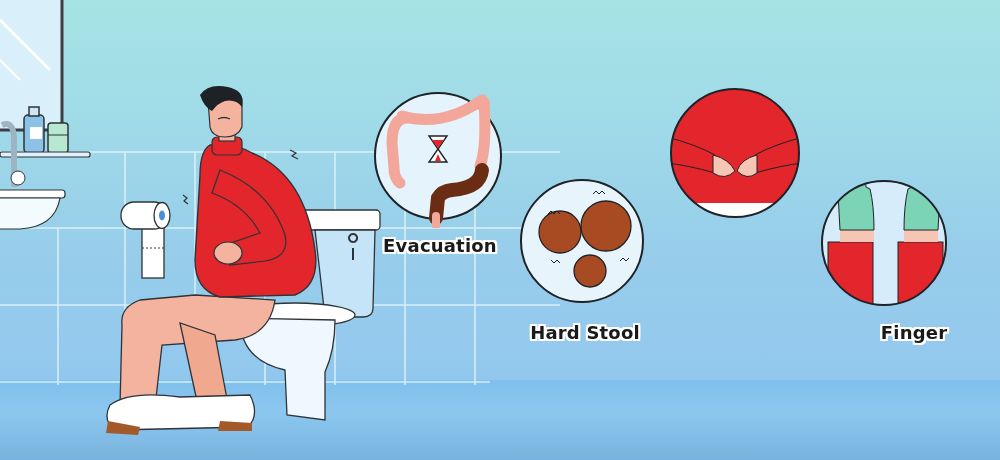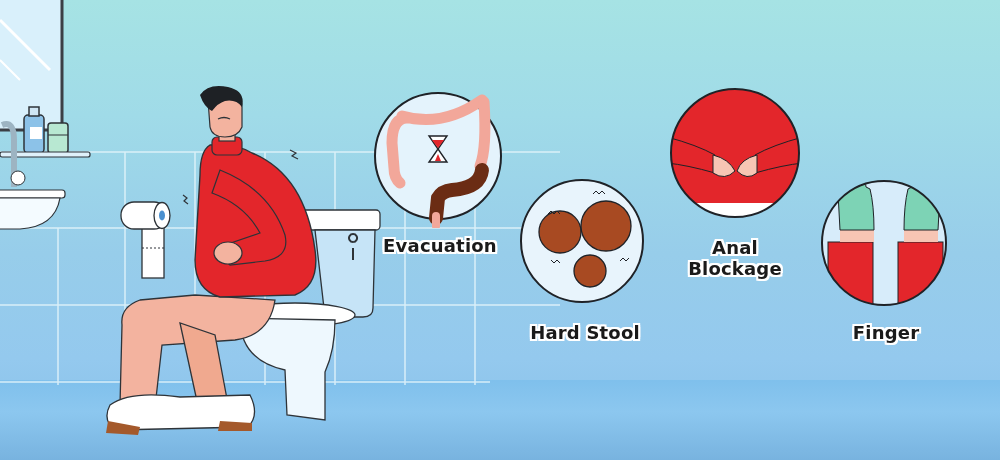--- a/index.html
+++ b/index.html
@@ -142,38 +142,34 @@
     <g clip-path="url(#c3)">
       <rect x="0" y="0" width="136" height="124" fill="#e3262b"></rect>
       <rect x="0" y="118" width="136" height="20" fill="#fff"></rect>
       <path d="M0 52 Q30 60 48 70 L48 88 Q20 80 0 78 Z" fill="#e3262b" stroke="#1f2227"></path>
       <path d="M136 52 Q106 60 88 70 L88 88 Q116 80 136 78 Z" fill="#e3262b" stroke="#1f2227"></path>
       <path d="M46 70 Q62 74 68 86 Q58 96 46 88 Z" fill="#f7c5b4" stroke="#1f2227"></path>
       <path d="M90 70 Q74 74 70 86 Q80 96 90 88 Z" fill="#f7c5b4" stroke="#1f2227"></path>
     </g>
     <circle cx="68" cy="68" r="64" fill="none" stroke="#1f2227" stroke-width="2"></circle>
   </svg>
-  <div class="label" style="left:665px;top:237px;width:140px">
-    <div>Anal</div>
-    <div>Blockage</div>
-  </div>
 
   <svg class="circle" style="left:818px;top:175px" width="136" height="136" viewBox="0 0 136 136">
     <defs>
         <clipPath id="c4">
           <circle cx="66" cy="68" r="62"></circle>
         </clipPath>
       </defs>
     <circle cx="66" cy="68" r="62" fill="#d7ecfa"></circle>
     <g clip-path="url(#c4)">
       <rect x="10" y="67" width="45" height="75" fill="#e3262b" stroke="#1f2227"></rect>
       <rect x="80" y="67" width="45" height="75" fill="#e3262b" stroke="#1f2227"></rect>
       <rect x="22" y="55" width="34" height="12" fill="#f7c5b4"></rect>
       <rect x="86" y="55" width="34" height="12" fill="#f7c5b4"></rect>
       <path d="M22 55 L20 18 Q22 10 28 14 L30 8 Q36 4 38 10 L42 6 Q48 6 48 12 L52 14 Q56 30 56 55 Z" fill="#7dd3b5" stroke="#1f2227"></path>
       <path d="M86 55 Q86 30 90 14 L94 12 Q94 6 100 6 L104 10 Q106 4 112 8 L114 14 Q120 10 122 18 L120 55 Z" fill="#7dd3b5" stroke="#1f2227"></path>
     </g>
     <circle cx="66" cy="68" r="62" fill="none" stroke="#1f2227" stroke-width="2"></circle>
   </svg>
-  <div class="label" style="left:816px;top:322px;width:140px">
+  <div class="label" style="left:844px;top:322px;width:140px">
     <div>Finger</div>
   </div>
 </div>
 
 </body></html>

